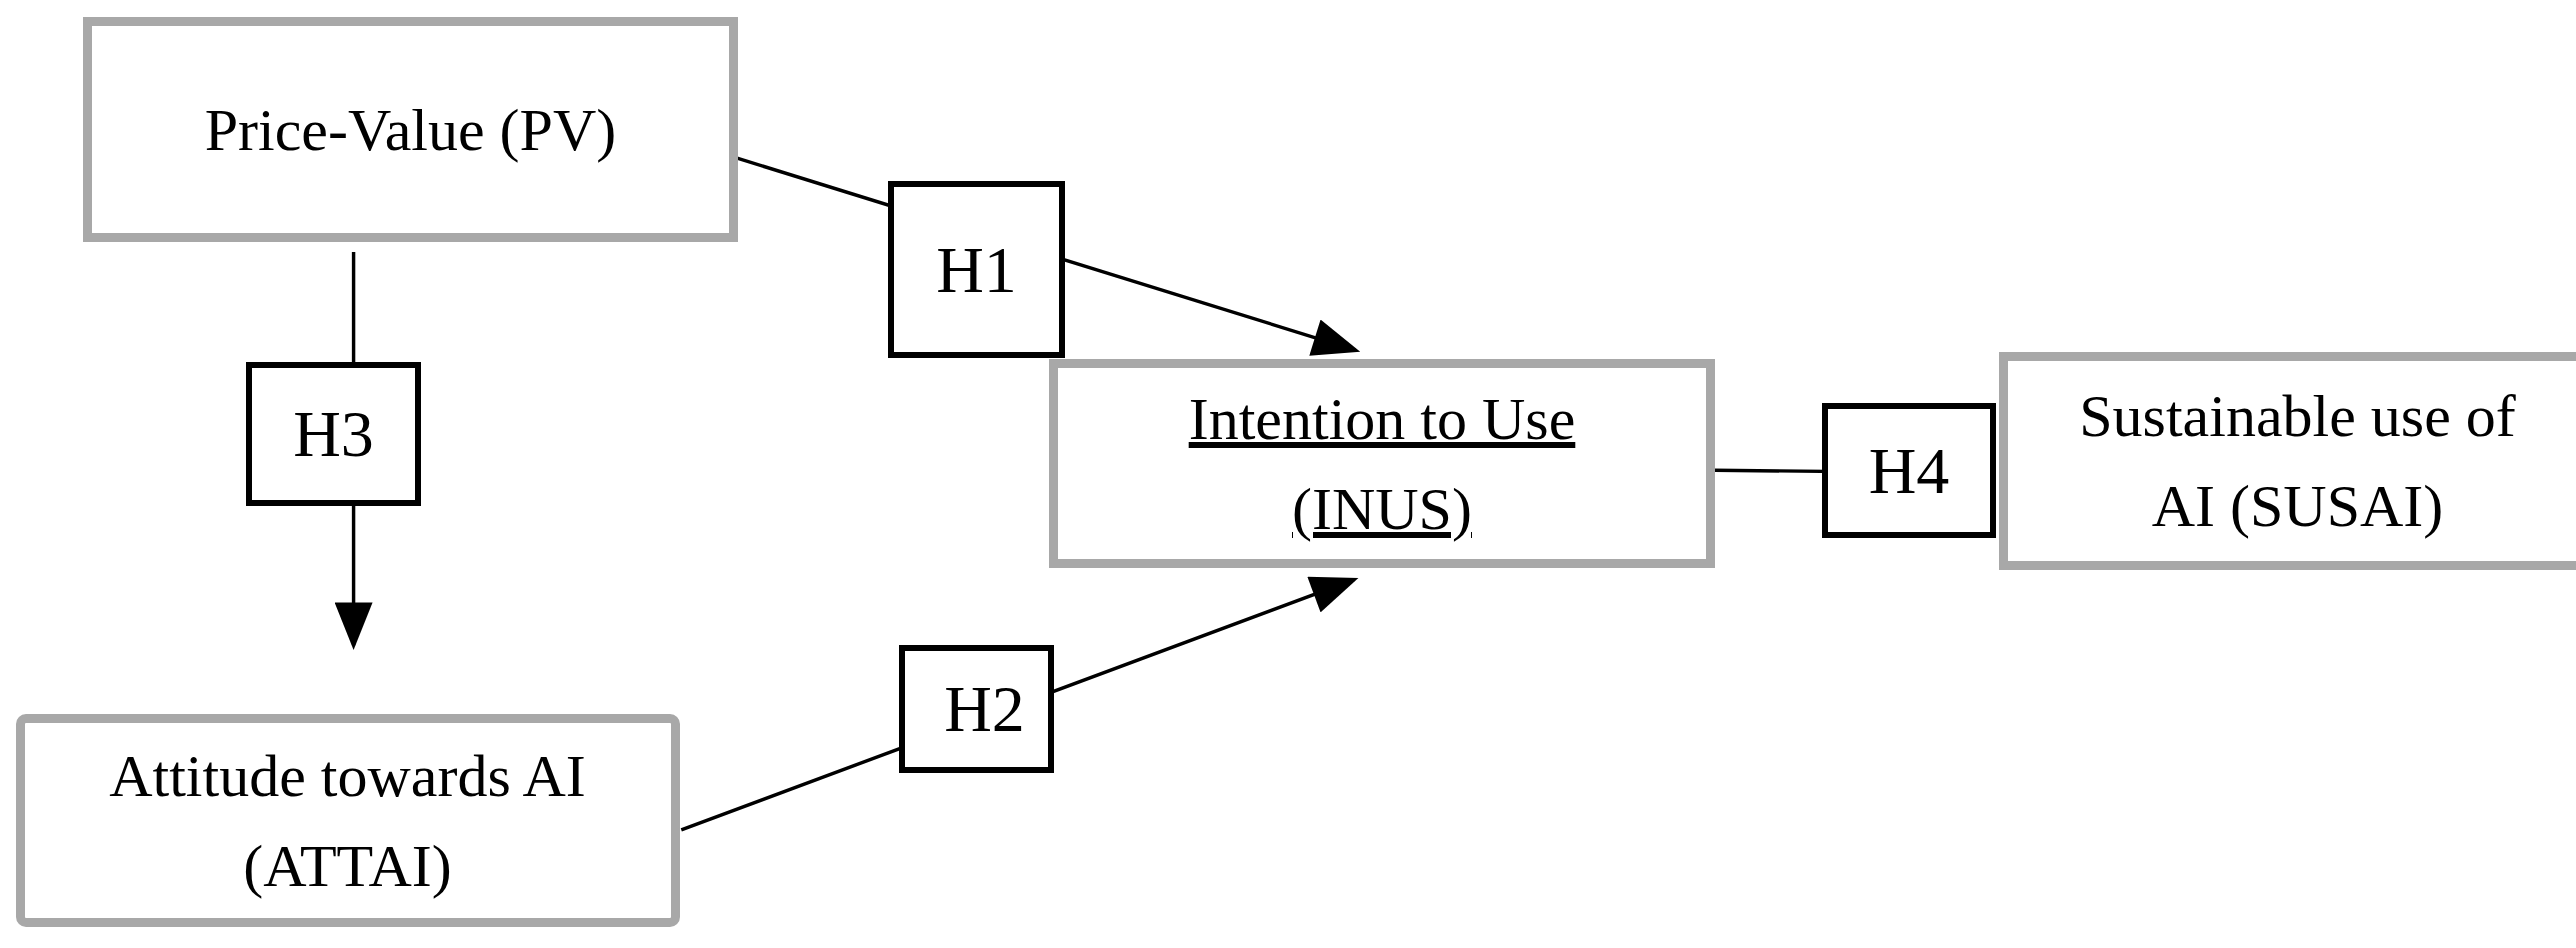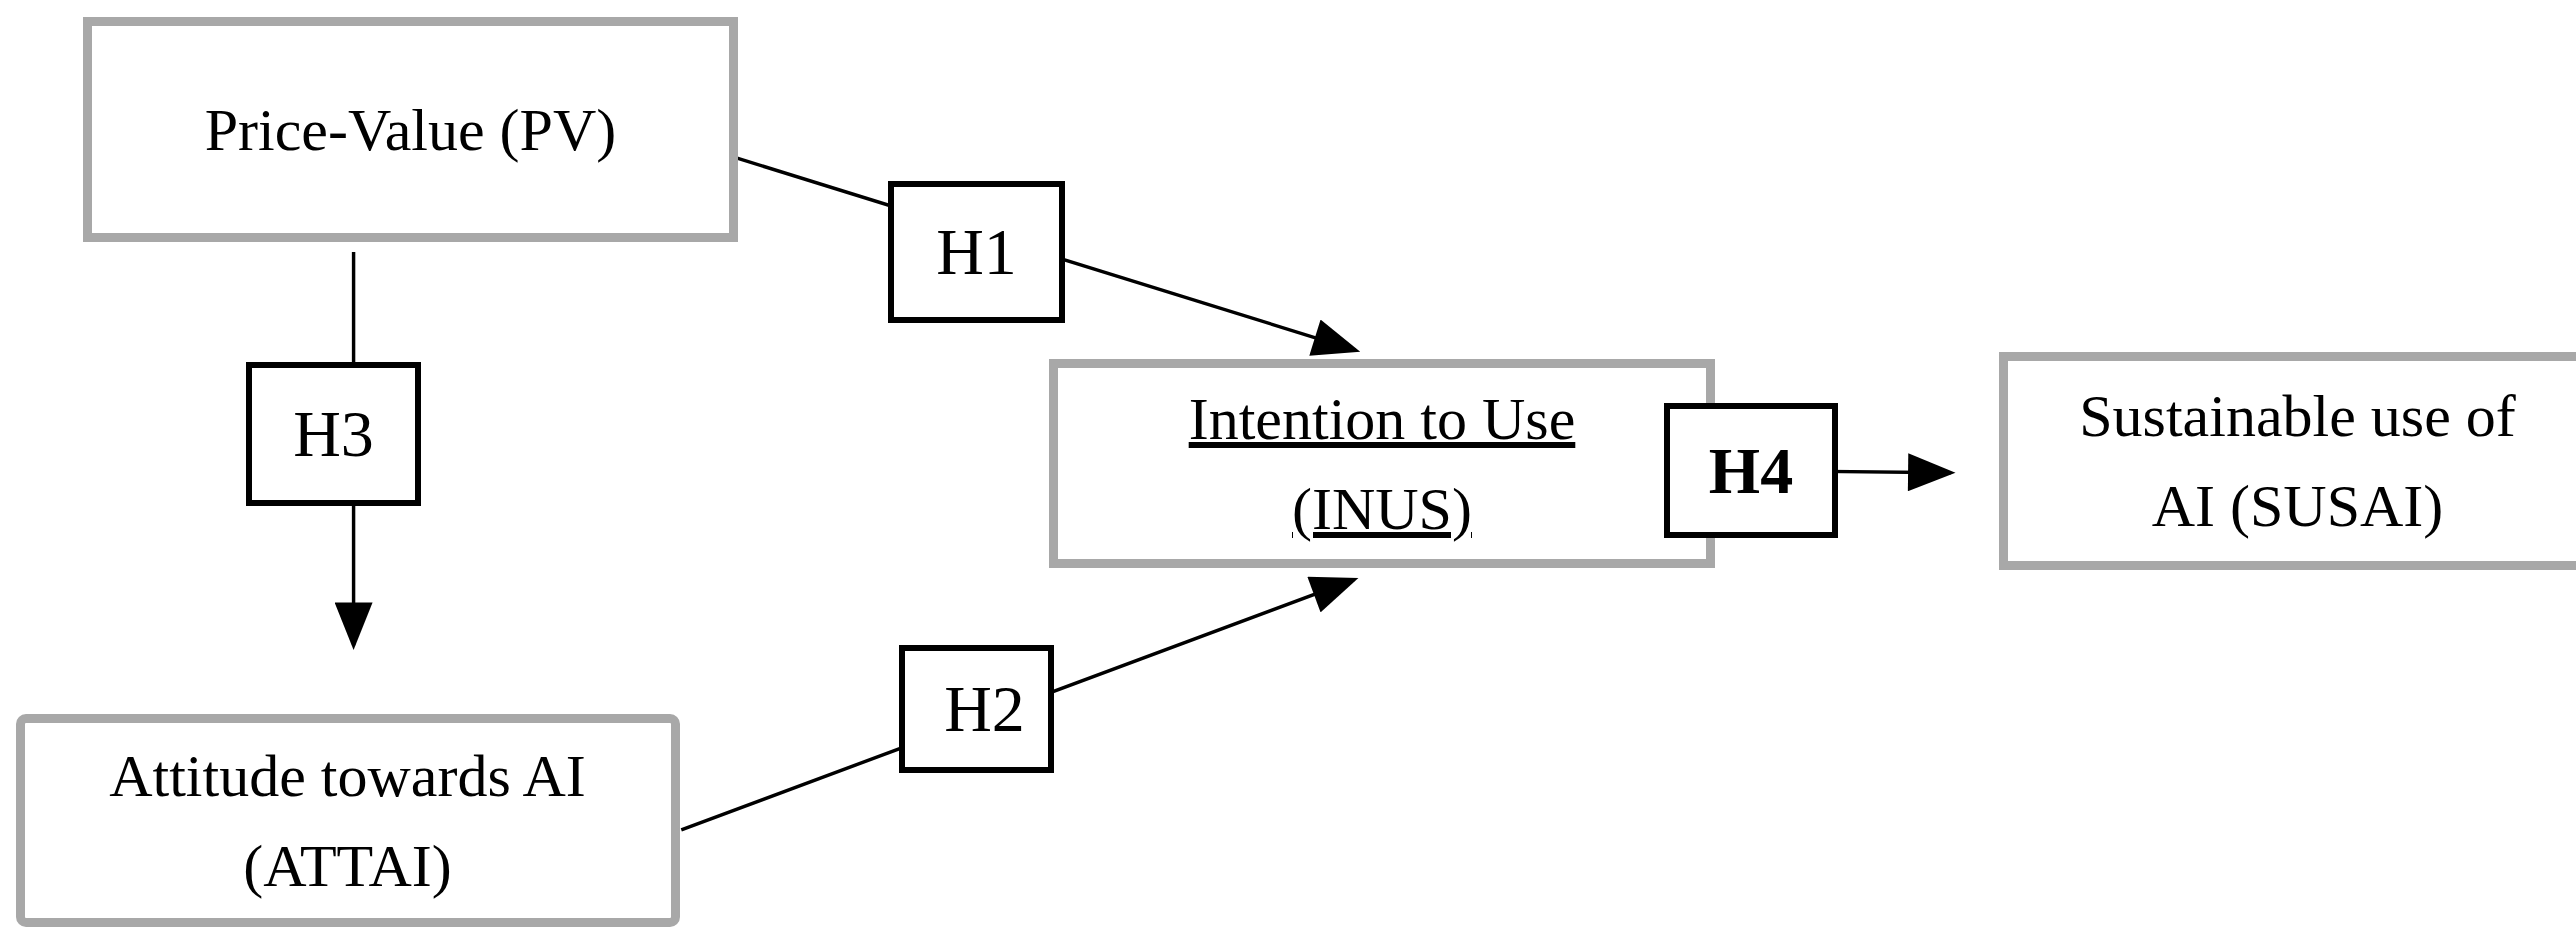--- a/index.html
+++ b/index.html
@@ -54,24 +54,24 @@
     text-align:center;
     font-size:66px;
     z-index:3;
   }
   
   #node-pv    {left:67px;  top:17px;  width:655px; height:225px;margin-left:16px;}
   #node-attai {left:15.5px;  top:714px; width:664px; height:213px;border-radius:10px;}
   #node-inus  {left:1049px;top:359px; width:666px; height:209px;text-decoration:underline;}
   #node-susai {left:1962px;top:352px; width:597px; height:218px;margin-left:37px;}
   
-  #hypo-h1 {left:888px;top:181px;width:177px;height:142px;}
+  #hypo-h1 {left:888px;top:181px;width:177px;height:177px;}
   #hypo-h2 {left:899px;top:645px;width:155px;height:128px;padding-left:16px;}
   #hypo-h3 {left:246px; top:362px;width:175px;height:144px;}
-  #hypo-h4 {left:1664px;top:403px;width:174px;height:135px;font-weight:bold;}
+  #hypo-h4 {left:1822px;top:403px;width:174px;height:135px;}
 </style>
 </head>
 <body>
 
 <div id="canvas">
 
   <svg id="connectors" viewBox="0 0 2987 1100" xmlns="http://www.w3.org/2000/svg">
     <defs>
       <marker id="arrowhead" viewBox="0 0 10 8" refX="9" refY="4" markerWidth="14" markerHeight="11" orient="auto" markerUnits="strokeWidth">
         <path d="M 0 0 L 10 4 L 0 8 Z" fill="#000000"></path>

